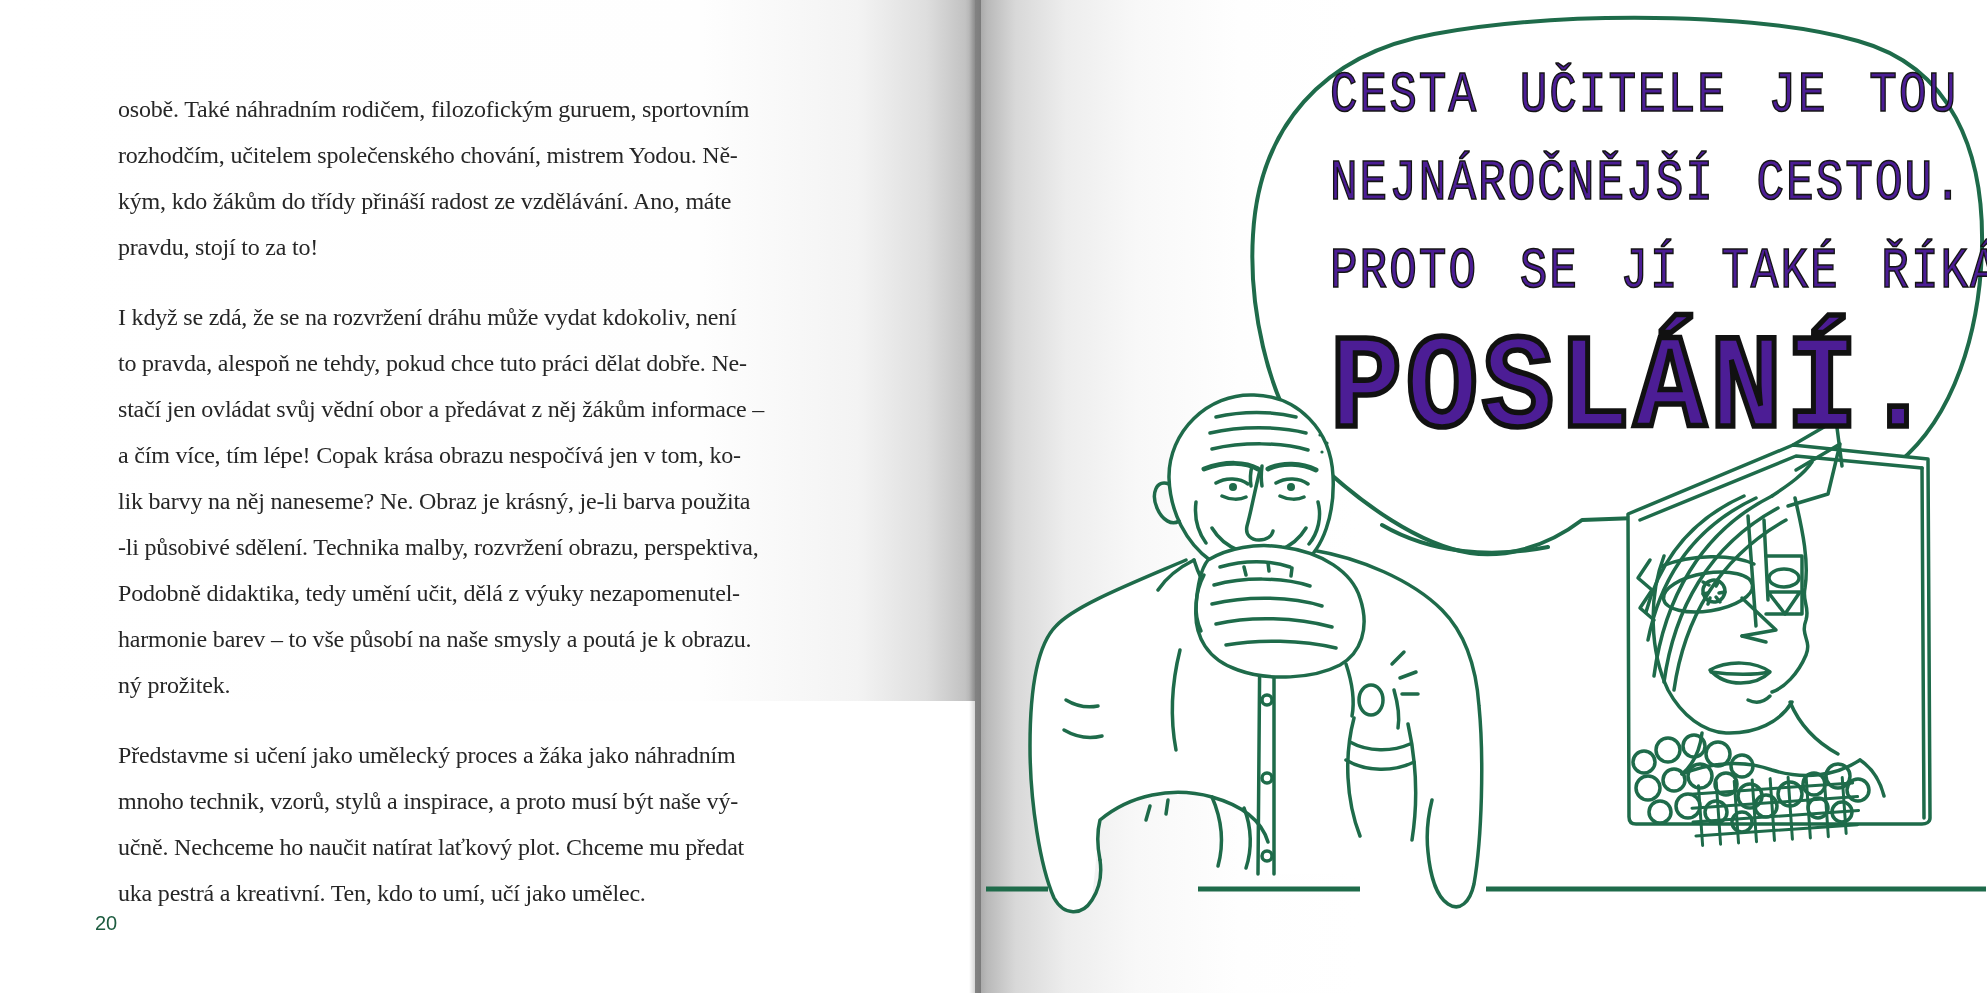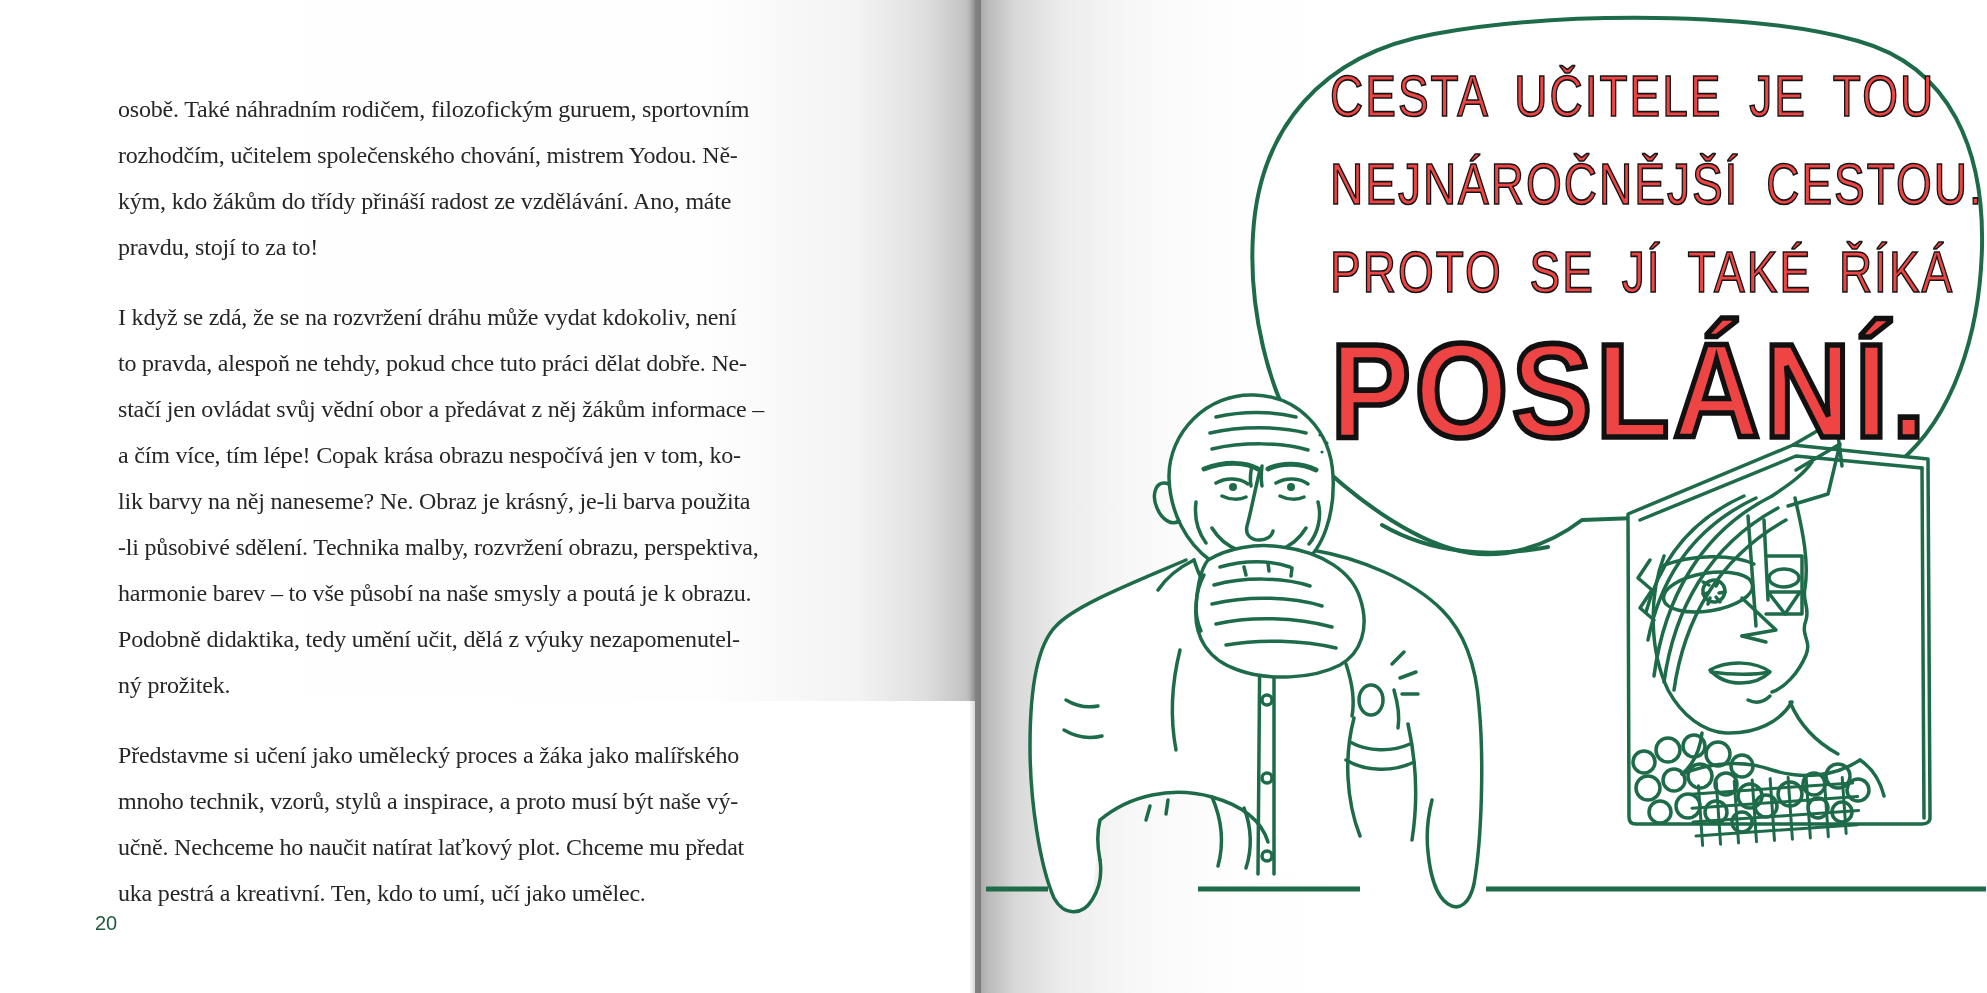--- a/index.html
+++ b/index.html
@@ -30,21 +30,21 @@
   .tline{white-space:nowrap;}
   #page-number{
     position:absolute;left:47px;top:912px;
     font-family:"Liberation Sans",sans-serif;font-size:20px;color:#1d5c40;margin-left:48px;
   }
   
   #art{position:absolute;left:0;top:0;width:1987px;height:993px;}
   
   #bubble-text{
     position:absolute;left:1330px;top:52px;width:600px;text-align:center;
-    font-family:Liberation Sans, sans-serif;color:#ef4444;
+    font-family:Liberation Mono, monospace;color:#4c1d95;
   }
   .bline{
     height:88px;line-height:88px;font-size:46px;font-weight:400;
     letter-spacing:2px;word-spacing:12px;white-space:nowrap;
     transform:scaleY(1.25);-webkit-text-stroke:1.3px #141414;
   }
   #bubble-emphasis{
     height:152px;line-height:148px;font-size:120px;font-weight:700;
     letter-spacing:4px;white-space:nowrap;transform:scaleY(1.12);
     -webkit-text-stroke:5px #111;
@@ -63,26 +63,26 @@
           <div class="tline">kým, kdo žákům do třídy přináší radost ze vzdělávání. Ano, máte</div>
           <div class="tline">pravdu, stojí to za to!</div>
         </div>
         <div class="para">
           <div class="tline">I když se zdá, že se na rozvržení dráhu může vydat kdokoliv, není</div>
           <div class="tline">to pravda, alespoň ne tehdy, pokud chce tuto práci dělat dobře. Ne-</div>
           <div class="tline">stačí jen ovládat svůj vědní obor a předávat z něj žákům informace –</div>
           <div class="tline">a čím více, tím lépe! Copak krása obrazu nespočívá jen v tom, ko-</div>
           <div class="tline">lik barvy na něj naneseme? Ne. Obraz je krásný, je-li barva použita</div>
           <div class="tline">-li působivé sdělení. Technika malby, rozvržení obrazu, perspektiva,</div>
+          <div class="tline">Podobně didaktika, tedy umění učit, dělá z výuky nezapomenutel-</div>
           <div class="tline">harmonie barev – to vše působí na naše smysly a poutá je k obrazu.</div>
-          <div class="tline">Podobně didaktika, tedy umění učit, dělá z výuky nezapomenutel-</div>
           <div class="tline">ný prožitek.</div>
         </div>
         <div class="para">
-          <div class="tline">Představme si učení jako umělecký proces a žáka jako malířského</div>
+          <div class="tline">Představme si učení jako umělecký proces a žáka jako náhradním</div>
           <div class="tline">mnoho technik, vzorů, stylů a inspirace, a proto musí být naše vý-</div>
           <div class="tline">učně. Nechceme ho naučit natírat laťkový plot. Chceme mu předat</div>
           <div class="tline">uka pestrá a kreativní. Ten, kdo to umí, učí jako umělec.</div>
         </div>
       </div>
     <div id="page-number">20</div>
   </div>
 
   <div id="right-page"></div>
   <div id="gutter"></div>

